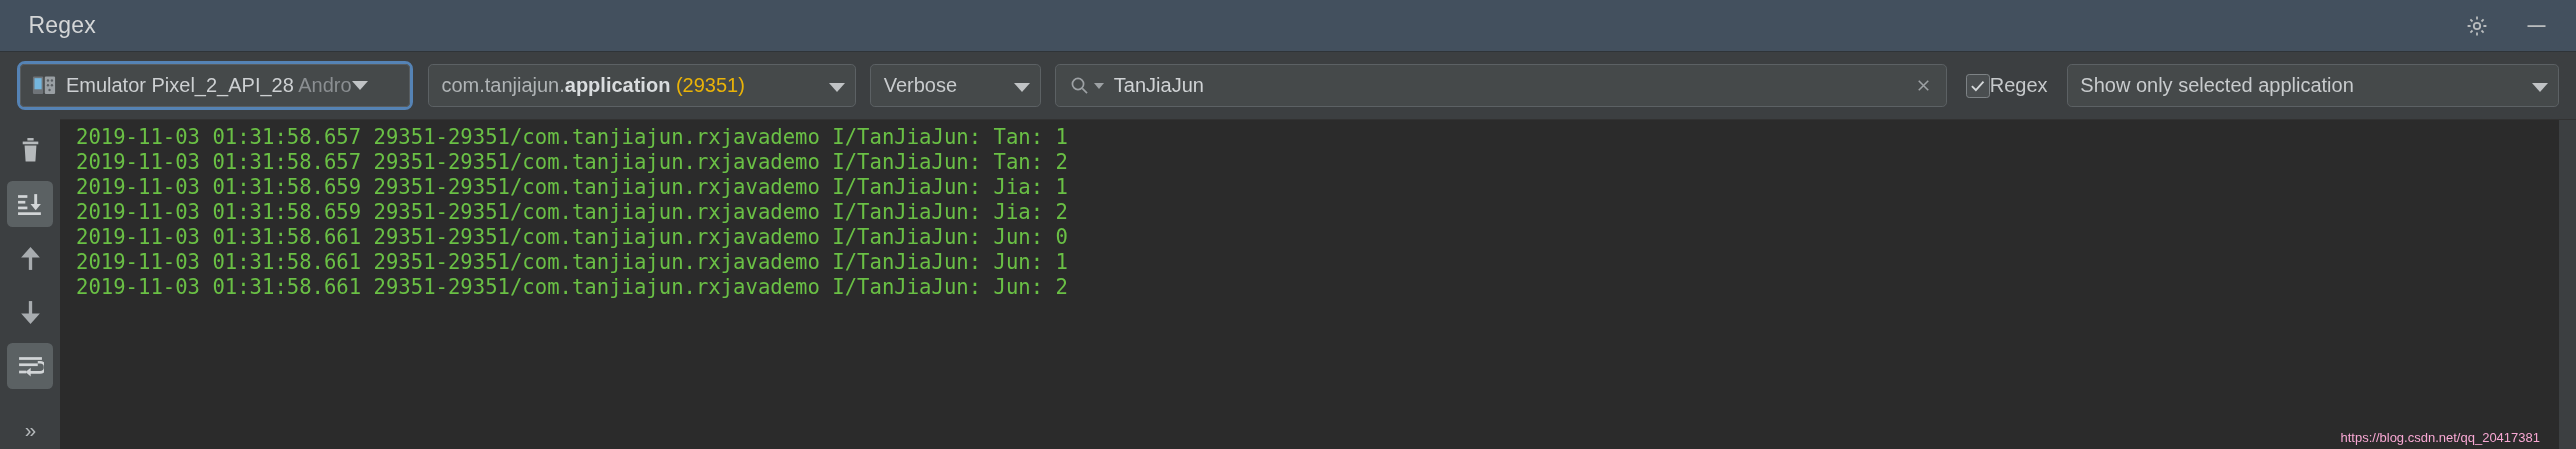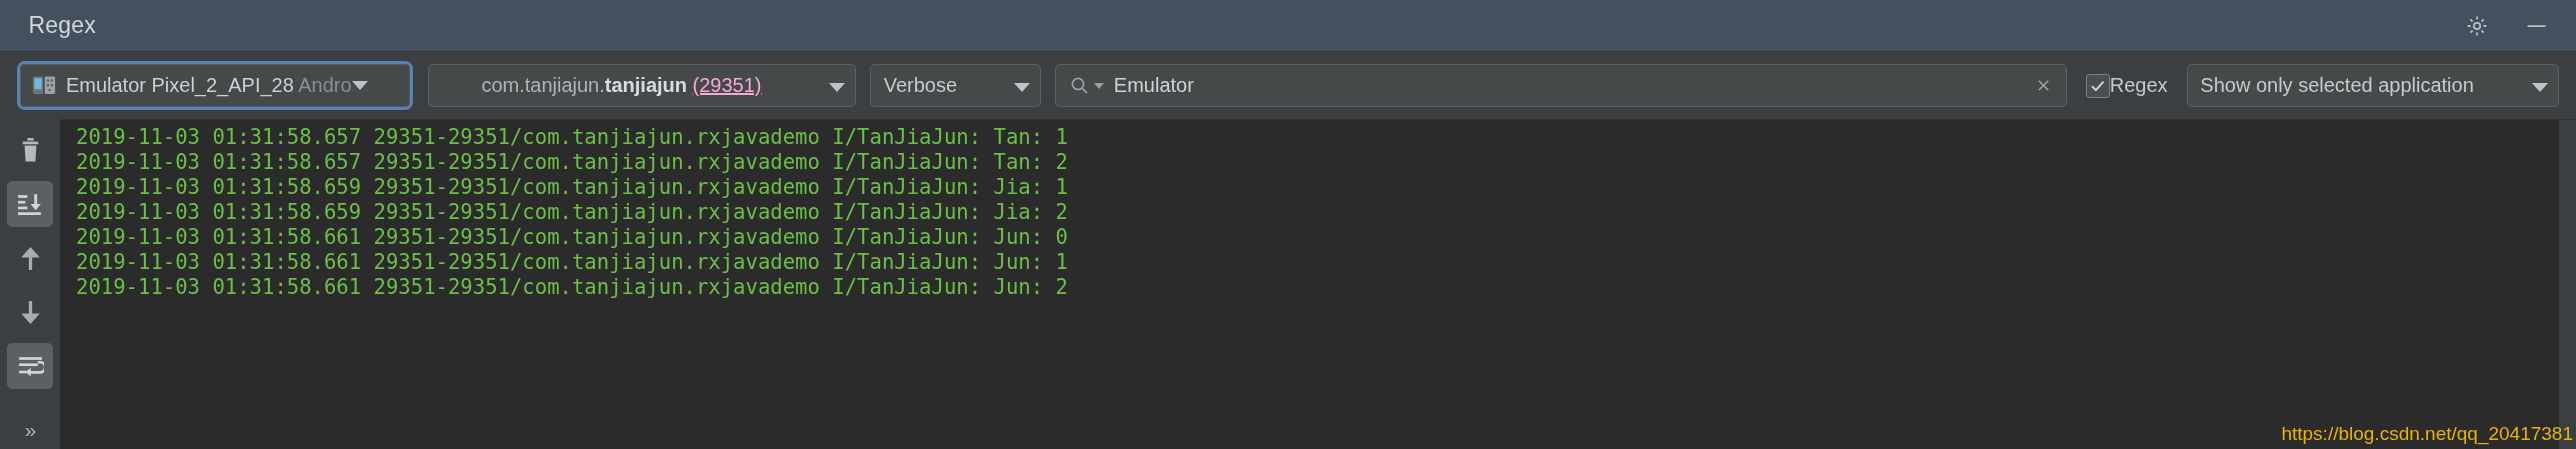--- a/index.html
+++ b/index.html
@@ -129,22 +129,22 @@
   .device-text {
     color: #cdd0d2;
     font-size: 20px;
     white-space: nowrap;
     overflow: hidden;
   }
   .device-text .sub { color: #8b8f92; }
 
   .combo-process { width: 428px; flex: 0 0 auto; }
   .proc-main { color: #d9dcde; font-weight: bold; }
-  .proc-pkg  { color: #b0b4b6; font-weight: normal; margin-left: 40px; }
-  .proc-pid  { color: #f9a8d4; font-weight: normal; text-decoration: underline; }
+  .proc-pkg  { color: #b0b4b6; font-weight: normal; }
+  .proc-pid  { color: #eab308; font-weight: normal; }
 
   .combo-level { width: 171px; flex: 0 0 auto; justify-content: space-between; }
 
   
   .search {
     flex: 1 1 auto;
     height: 43px;
     background: #45494a;
     border: 1.6px solid #5c6164;
     border-radius: 4.8px;
@@ -184,21 +184,21 @@
     border: 1.6px solid #7e8386;
     border-radius: 3.2px;
     background: #4a4e50;
     display: flex;
     align-items: center;
     justify-content: center;
     box-sizing: border-box;
   }
   .regex-label { color: #c6c9cb; font-size: 20px; }
 
-  .combo-scope { width: 372px; flex: 0 0 auto; }
+  .combo-scope { width: 492px; flex: 0 0 auto; }
 
   
   .body-area {
     flex: 1 1 auto;
     display: flex;
     min-height: 0;
     background: #3c3f41;
   }
 
   .sidebar {
@@ -250,24 +250,24 @@
     font-family: "DejaVu Sans Mono", "Liberation Mono", monospace;
     font-size: 20.6px;
     line-height: 25px;
     color: #6ac045;
     white-space: pre;
     letter-spacing: 0px;
   }
 
   .watermark {
     position: absolute;
-    right: 3px;
+    right: 36px;
     bottom: 4.8px;
-    color: #eab308;
-    font-size: 19px;
+    color: #f9a8d4;
+    font-size: 13px;
     font-family: "Liberation Sans", sans-serif;
   }
   .scroll-cap {
     position: absolute;
     right: 0;
     top: 0;
     width: 17.4px;
     height: 100%;
     background: #3c3f41;
   }
@@ -309,38 +309,38 @@
             <circle cx="25" cy="13" r="1.5" fill="#5a5f63"></circle>
             <circle cx="22" cy="19" r="1.5" fill="#5a5f63"></circle>
           </svg>
         </span>
         <span class="device-text"><span>Emulator Pixel_2_API_28</span><span class="sub"> Andro</span></span>
         <span class="caret"><span class="caret-glyph"></span></span>
       </div>
     </div>
 
     <div class="combo combo-process">
-      <span><span class="proc-pkg">com.tanjiajun.</span><span class="proc-main">tanjiajun</span> <span class="proc-pid">(29351)</span></span>
+      <span><span class="proc-pkg">com.tanjiajun.</span><span class="proc-main">application</span> <span class="proc-pid">(29351)</span></span>
       <span class="caret"><span class="caret-glyph"></span></span>
     </div>
 
     <div class="combo combo-level">
       <span>Verbose</span>
       <span class="caret"><span class="caret-glyph"></span></span>
     </div>
 
     <div class="search">
       <span class="search-icon">
         <svg width="20.6" height="20.6" viewBox="0 0 24 24" fill="none" stroke="#9da1a4" stroke-width="2">
           <circle cx="10.5" cy="10.5" r="6.5"></circle>
           <path d="M15.5 15.5L21 21"></path>
         </svg>
       </span>
       <span class="search-caret"></span>
-      <span class="search-value" placeholder="">Emulator</span>
+      <span class="search-value" placeholder="">TanJiaJun</span>
       <span class="search-clear">
         <svg width="19" height="19" viewBox="0 0 24 24" stroke="#9da1a4" stroke-width="2">
           <path d="M6 6L18 18M18 6L6 18"></path>
         </svg>
       </span>
     </div>
 
     <div class="regex-group">
       <span class="checkbox">
         <svg width="17.4" height="17.4" viewBox="0 0 24 24" fill="none" stroke="#d5d8da" stroke-width="2.6">

